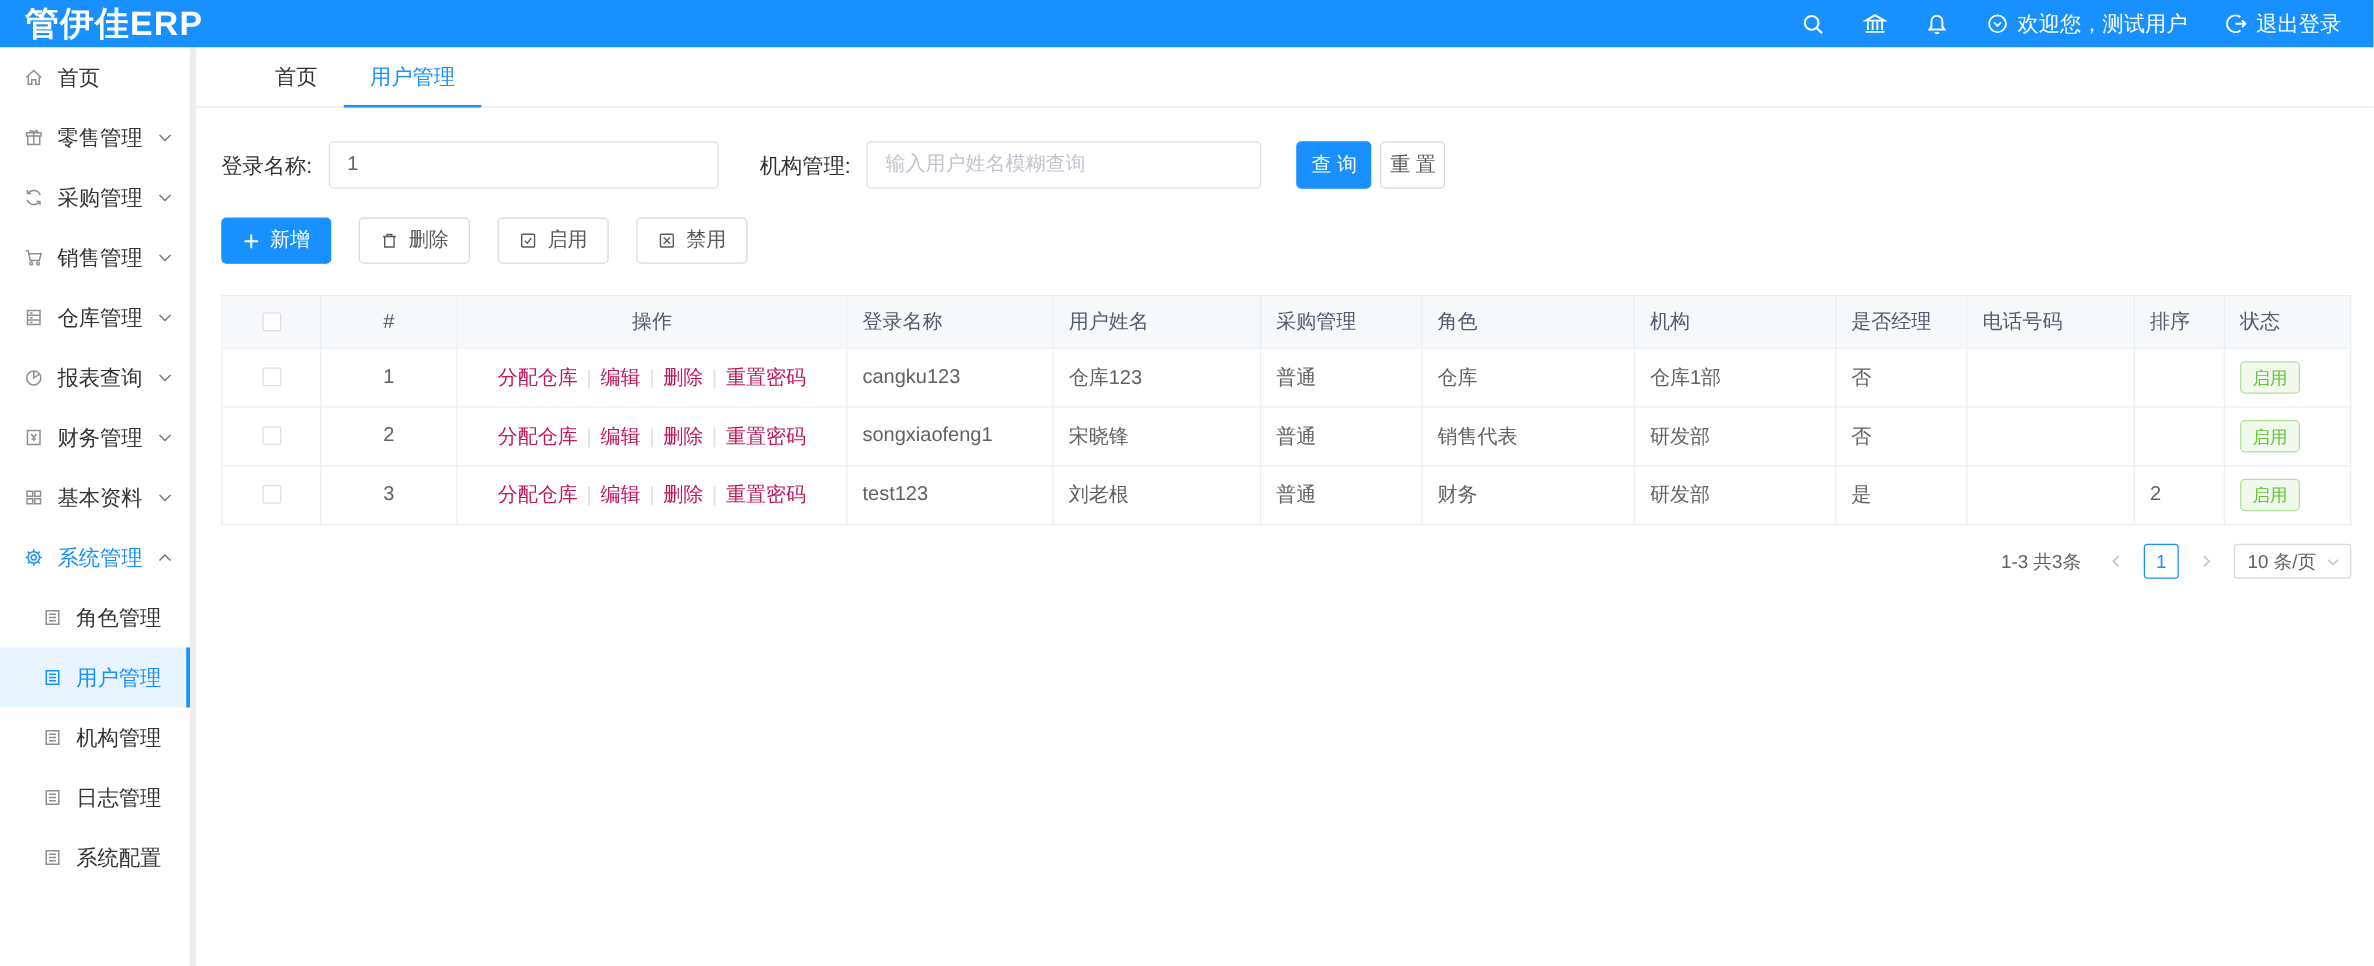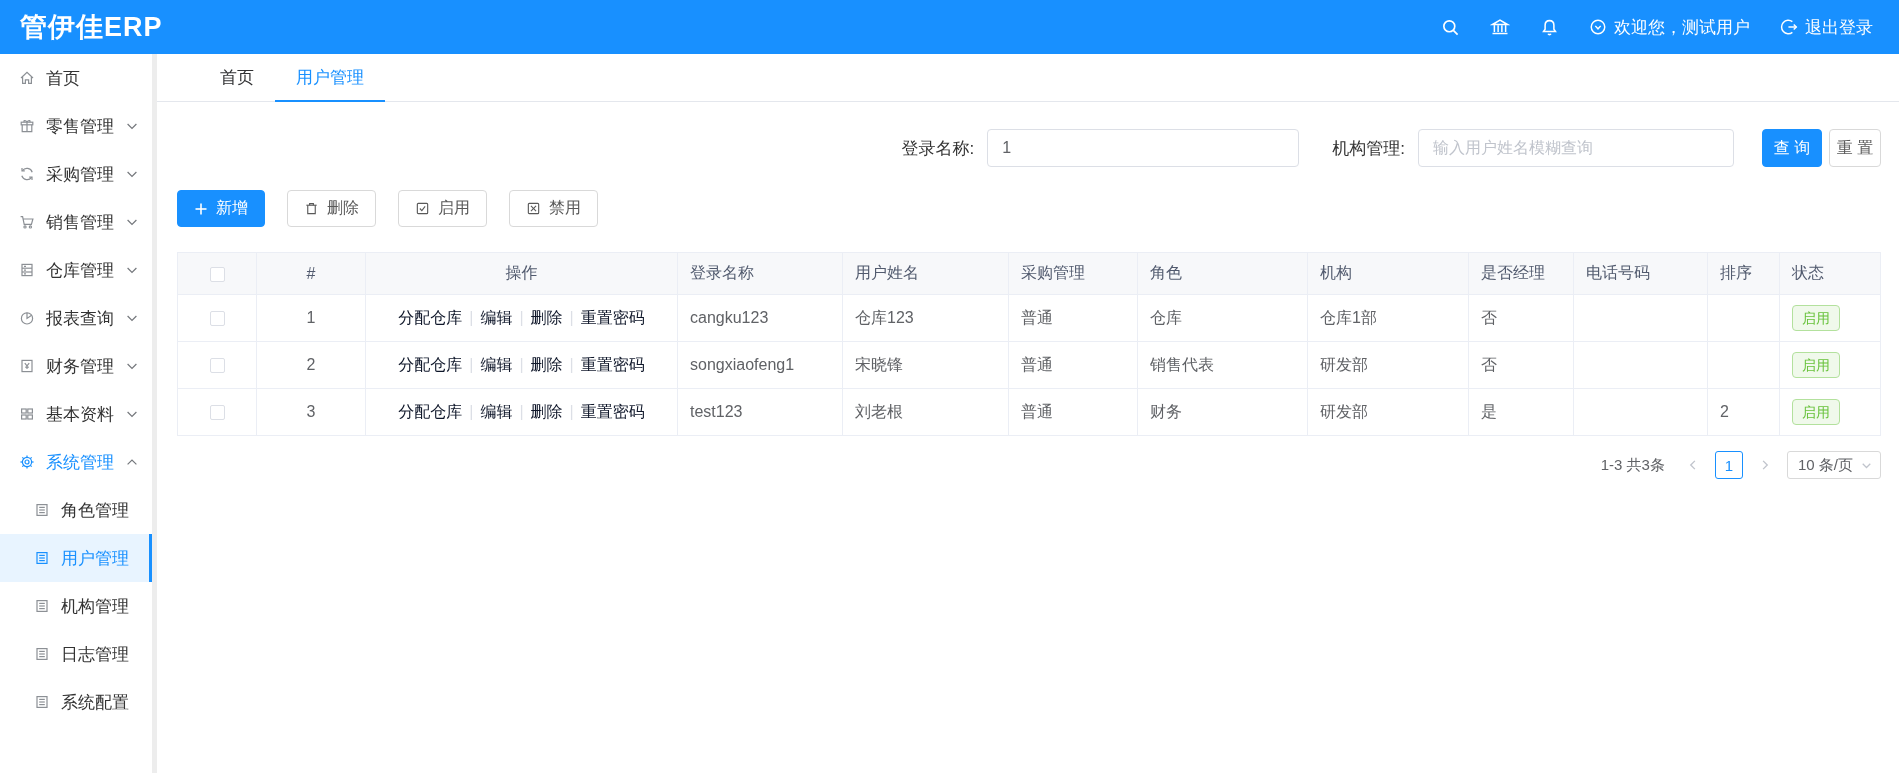--- a/index.html
+++ b/index.html
@@ -1,21 +1,21 @@
 <!DOCTYPE html>
 <html><head>
 <meta charset="utf-8">
 <style>
   * { margin:0; padding:0; box-sizing:border-box; }
   html,body { width:1899px; height:773px; overflow:hidden; background:#fff;
     font-family:"Liberation Sans","DejaVu Sans",sans-serif; }
   .app { width:1899px; height:773px; display:flex; flex-direction:column; }
 
   
-  .topbar { height:54px; background:#1890ff; display:flex; align-items:center; flex-shrink:0; }
+  .topbar { height:38px; background:#1890ff; display:flex; align-items:center; flex-shrink:0; }
   .logo { color:#fff; font-size:27px; font-weight:bold; padding-left:20px; letter-spacing:1px; }
   .company { color:#fff; font-size:19px; margin-left:48px; }
   .topbar-right { margin-left:auto; display:flex; align-items:center; gap:30px; padding-right:26px; color:#fff; font-size:17px; }
   .tb-item { display:flex; align-items:center; gap:7px; cursor:pointer; }
   .ico { display:inline-flex; align-items:center; justify-content:center; }
   .ico svg { display:block; }
 
   
   .shell { flex:1; display:flex; min-height:0; }
   .sidebar { width:152px; background:#fff; flex-shrink:0; overflow:hidden; }
@@ -32,21 +32,21 @@
   
   .main { flex:1; display:flex; flex-direction:column; background:#fff; min-width:0; }
   .tabbar { height:48px; display:flex; align-items:stretch; border-bottom:1px solid #e4e7ed; padding-left:42px; flex-shrink:0; }
   .tab { display:flex; align-items:center; padding:0 21px; font-size:17px; color:#303133; cursor:pointer; position:relative; }
   .tab.active { color:#1890ff; }
   .tab.active::after { content:""; position:absolute; left:0; right:0; bottom:-1px; height:2px; background:#1890ff; }
 
   .content { flex:1; padding:0 18px 0 20px; overflow:hidden; }
 
   
-  .form-row { margin-top:27px; display:flex; align-items:center;justify-content:flex-end; }
+  .form-row { margin-top:27px; display:flex; align-items:center; }
   .form-label { font-size:17px; color:#333; margin-right:13px; }
   .inp { height:38px; border:1px solid #dcdfe6; border-radius:4px; padding:0 14px; font-size:16px; color:#606266;
     font-family:inherit; outline:none; }
   .inp::placeholder { color:#c0c4cc; }
   .inp-login { width:312px; }
   .inp-name { width:316px; }
   .gap-label { margin-left:33px; }
   .btn { height:38px; border-radius:4px; font-size:16px; cursor:pointer; font-family:inherit; border:1px solid transparent;
     display:inline-flex; align-items:center; justify-content:center; }
   .btn-primary { background:#1890ff; color:#fff; border-color:#1890ff; }
@@ -61,21 +61,21 @@
 
   
   .grid-table { margin-top:25px; border-collapse:collapse; table-layout:fixed; width:1703px; font-size:16px; color:#606266; }
   .grid-table th, .grid-table td { border-right:1px solid #ebeef5; border-bottom:1px solid #ebeef5;
     padding:0 12px; height:47px; overflow:hidden; white-space:nowrap; text-align:left; font-weight:normal; }
   .grid-table th:first-child, .grid-table td:first-child { border-left:1px solid #ebeef5; }
   .grid-table thead th { background:#f7f8fa; border-top:1px solid #ebeef5; height:42px; color:#515a6e; }
   .col-center { text-align:center !important; }
   .cbx { width:15px; height:15px; border:1px solid #dcdfe6; border-radius:2px; background:#fff; display:inline-block;
     vertical-align:middle; cursor:pointer; }
-  a.op-link { color:#0f172a; text-decoration:none; cursor:pointer; }
+  a.op-link { color:#be185d; text-decoration:none; cursor:pointer; }
   .sep { color:#dcdfe6; margin:0 7px; }
   .badge-enabled { display:inline-block; padding:3px 9px; font-size:14px; color:#67c23a; background:#f0f9eb;
     border:1px solid #b3e19d; border-radius:4px; line-height:1.3; }
 
   
   .pager { margin-top:15px; display:flex; align-items:center; justify-content:flex-end; gap:10px; font-size:15px; color:#606266; }
   .pg-total { margin-right:6px; }
   .pg-arrow { width:24px; height:28px; display:flex; align-items:center; justify-content:center; cursor:pointer; }
   .pg-num { min-width:28px; height:28px; border:1px solid #1890ff; color:#1890ff; border-radius:3px; background:#fff;
     display:flex; align-items:center; justify-content:center; cursor:pointer; }

